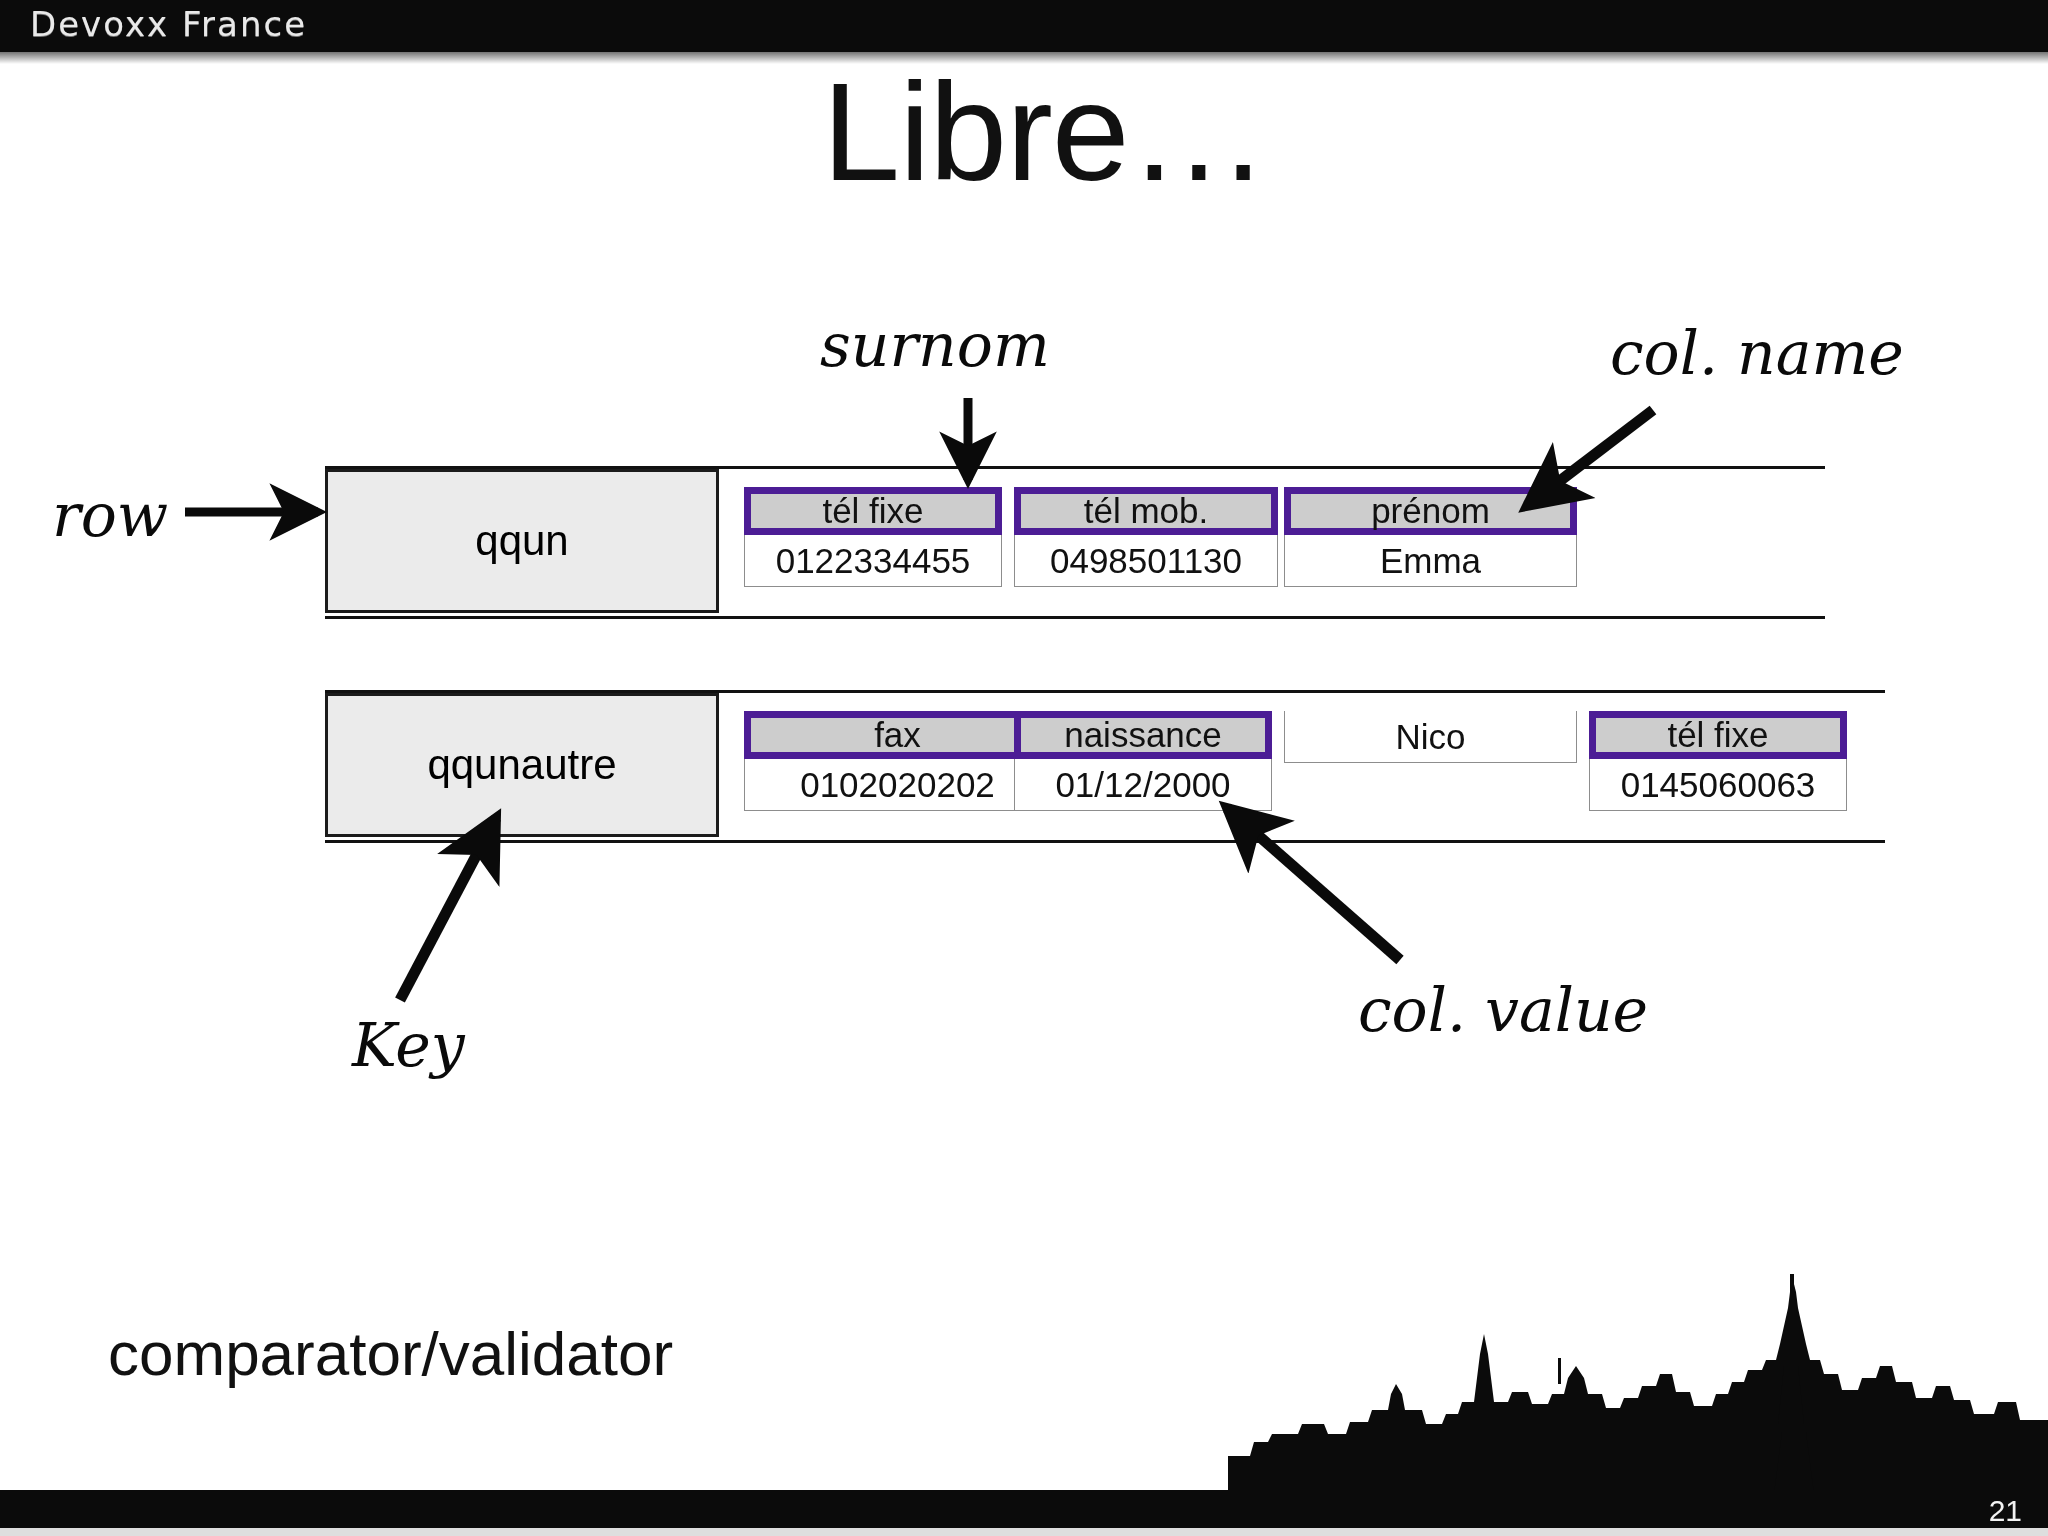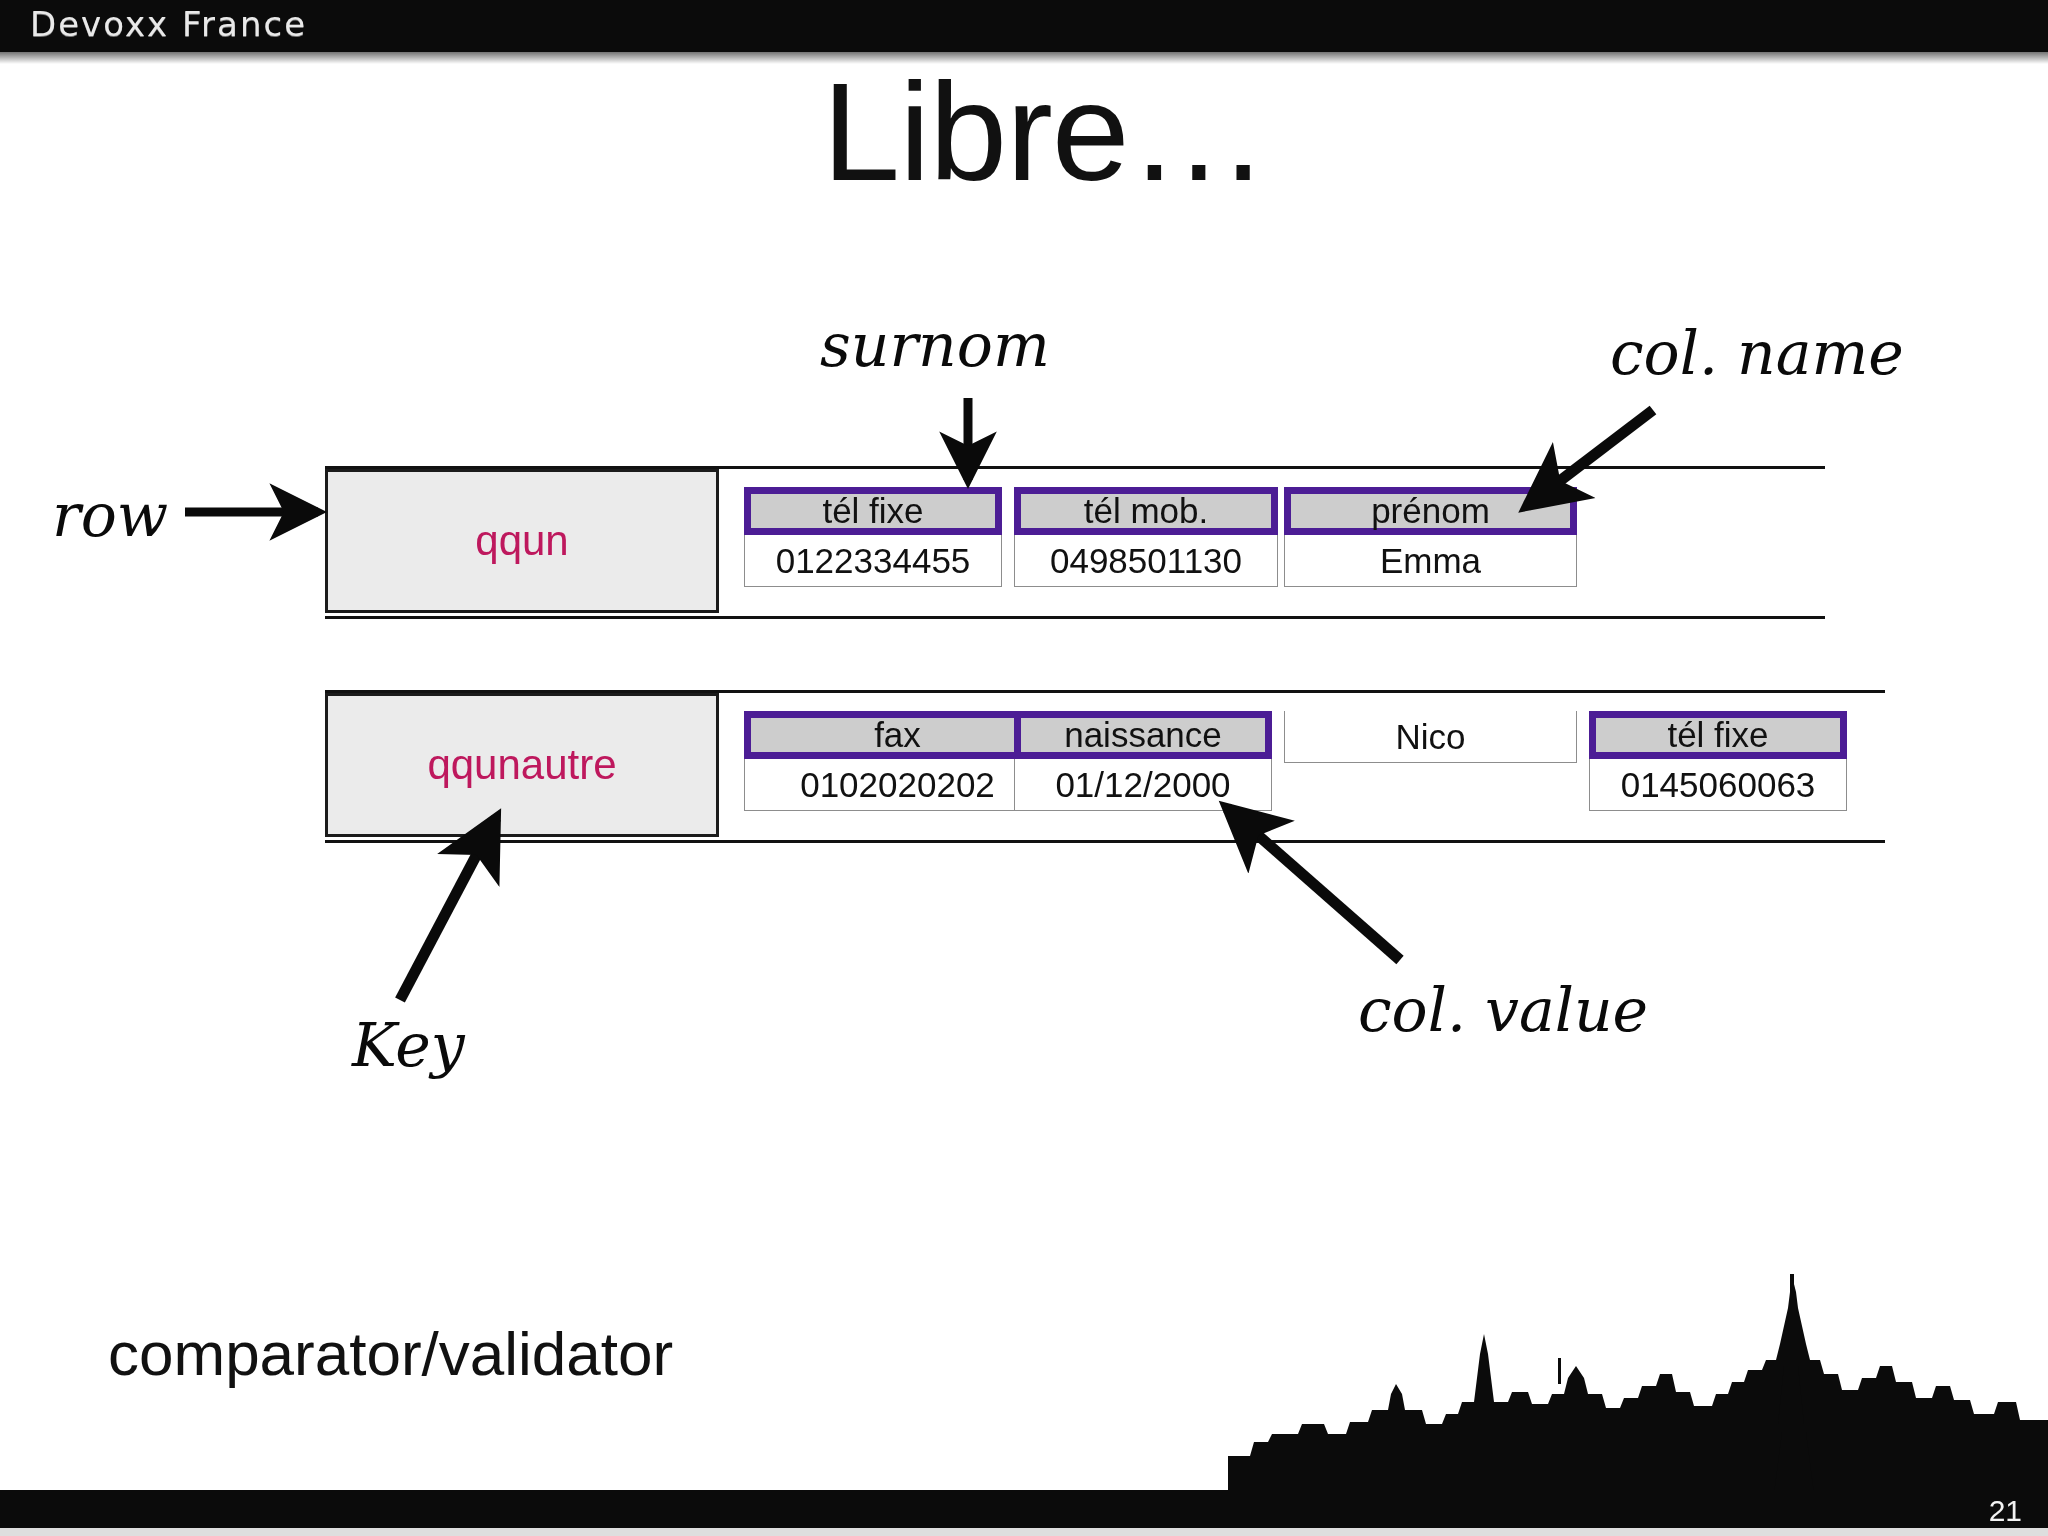--- a/index.html
+++ b/index.html
@@ -82,21 +82,21 @@
     position: absolute;
     background: #ebebeb;
     border: 3px solid #1b1b1b;
     box-sizing: border-box;
     display: flex;
     align-items: center;
     justify-content: center;
     font-family: "Liberation Sans", sans-serif;
     font-weight: 300;
     font-size: 42px;
-    color: #be185d;
+    color: #000000;
   }
   .colcell {
     position: absolute;
     box-sizing: border-box;
     display: flex;
     flex-direction: column;
   }
   .colcell .hdr {
     background: #cdcdcd;
     border: 7px solid #4c1d95;

